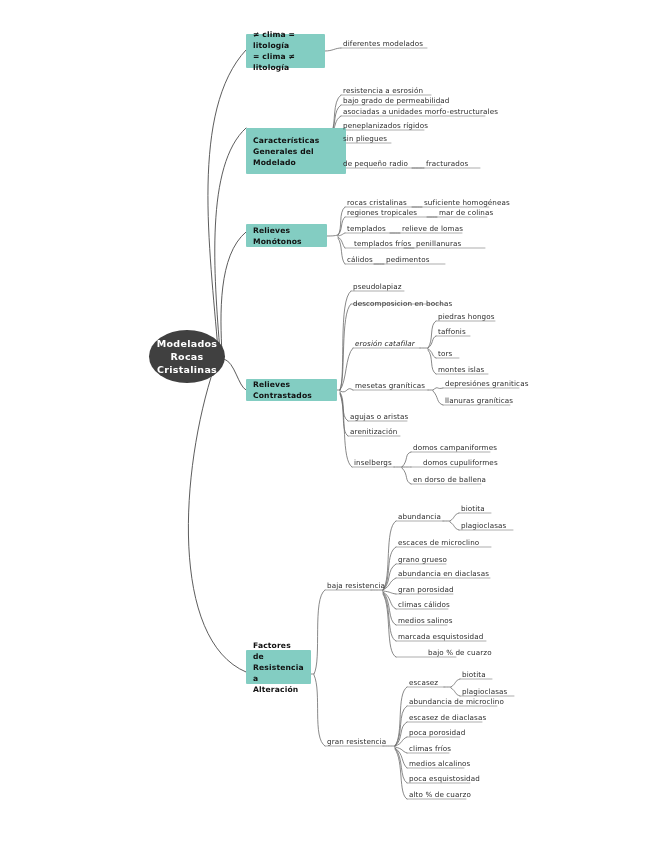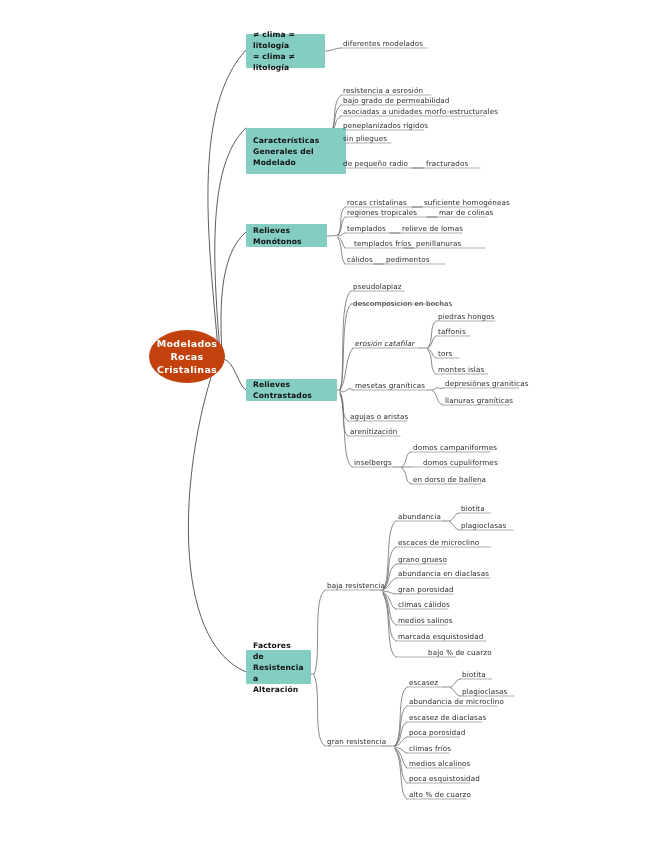--- a/index.html
+++ b/index.html
@@ -27,21 +27,21 @@
     width: 655px;
     height: 848px;
     pointer-events: none;
   }
   .node {
     position: absolute;
     box-sizing: border-box;
   }
   
   .root-node {
-    background: #c2410c;
+    background: #404040;
     border-radius: 50%;
     color: #ffffff;
     font-weight: bold;
     font-size: 9.5px;
     line-height: 13px;
     text-align: center;
     display: flex;
     align-items: center;
     justify-content: center;
     letter-spacing: 0.3px;

